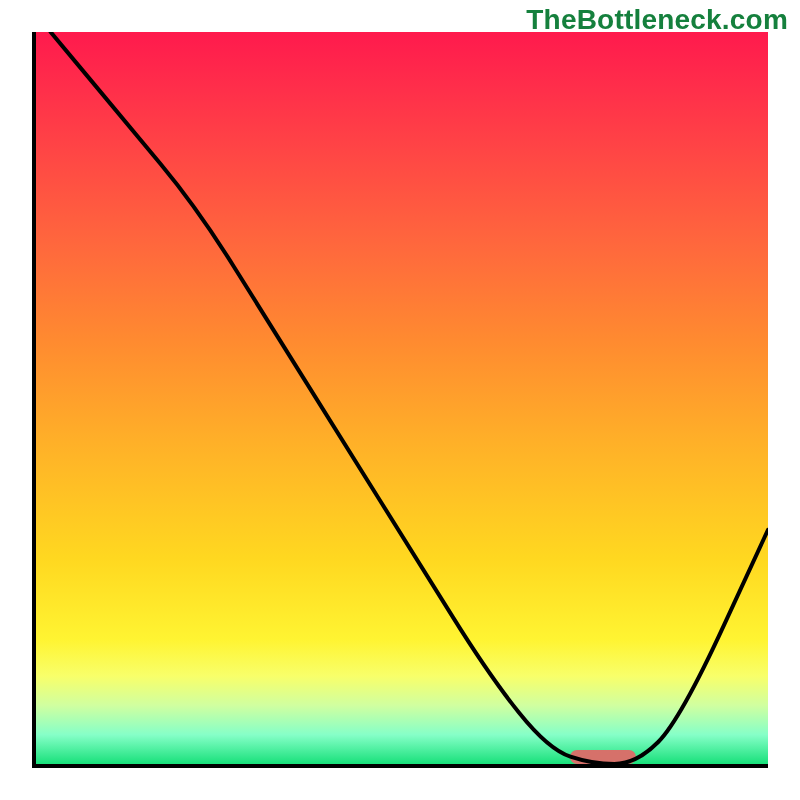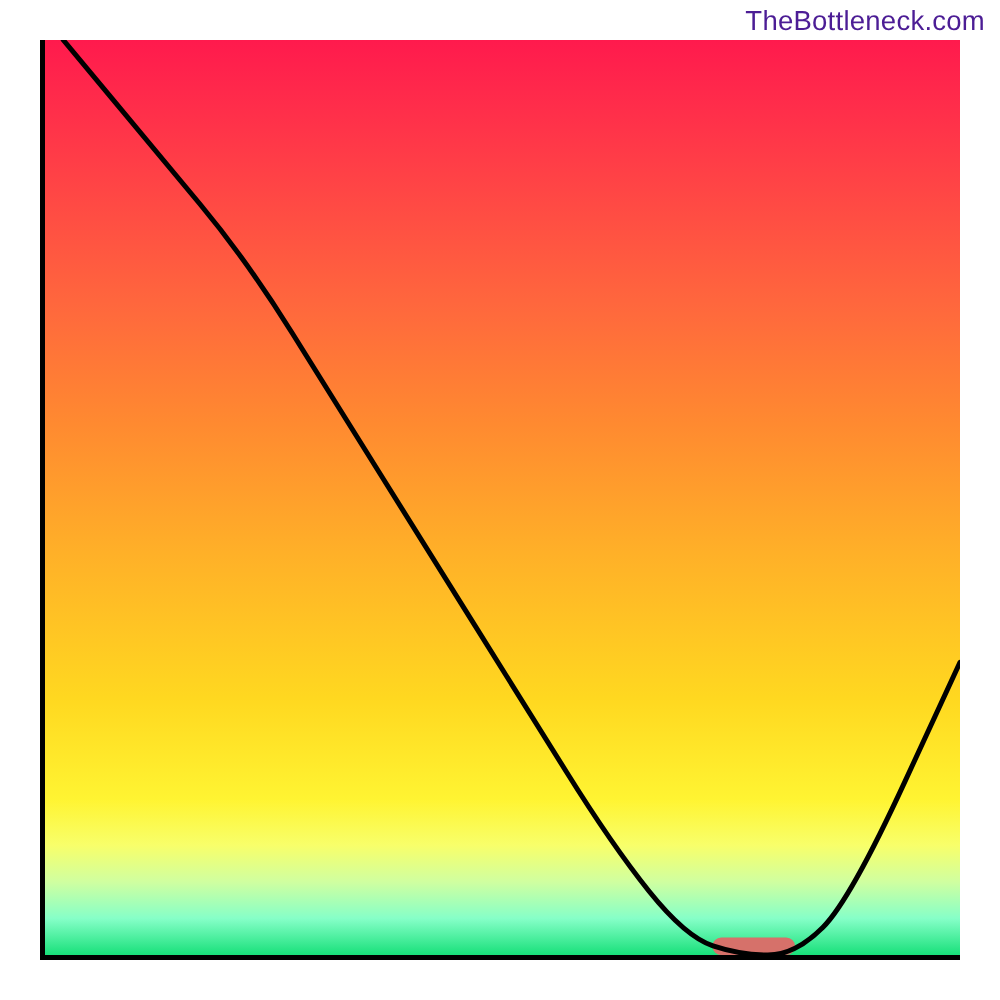--- a/index.html
+++ b/index.html
@@ -13,23 +13,23 @@
   }
   .canvas {
     position: relative;
     width: 800px;
     height: 800px;
   }
   .watermark {
     position: absolute;
     top: 4px;
     right: 12px;
-    font-size: 22px;
-    font-weight: 400;
-    color: #4c1d95;
+    font-size: 28px;
+    font-weight: 700;
+    color: #15803d;
     letter-spacing: 0.2px;
     z-index: 50;
   }
   .plot-area {
     position: absolute;
     left: 32px;
     top: 32px;
     width: 736px;
     height: 736px;
     border-left: 4px solid #000000;

